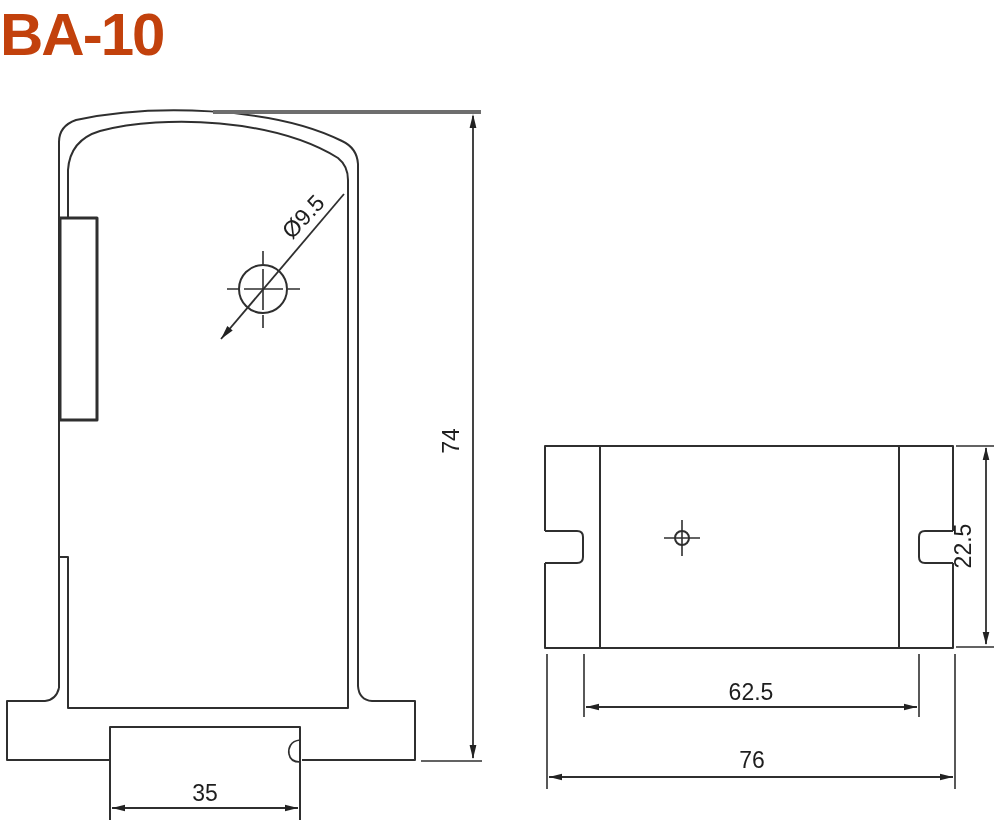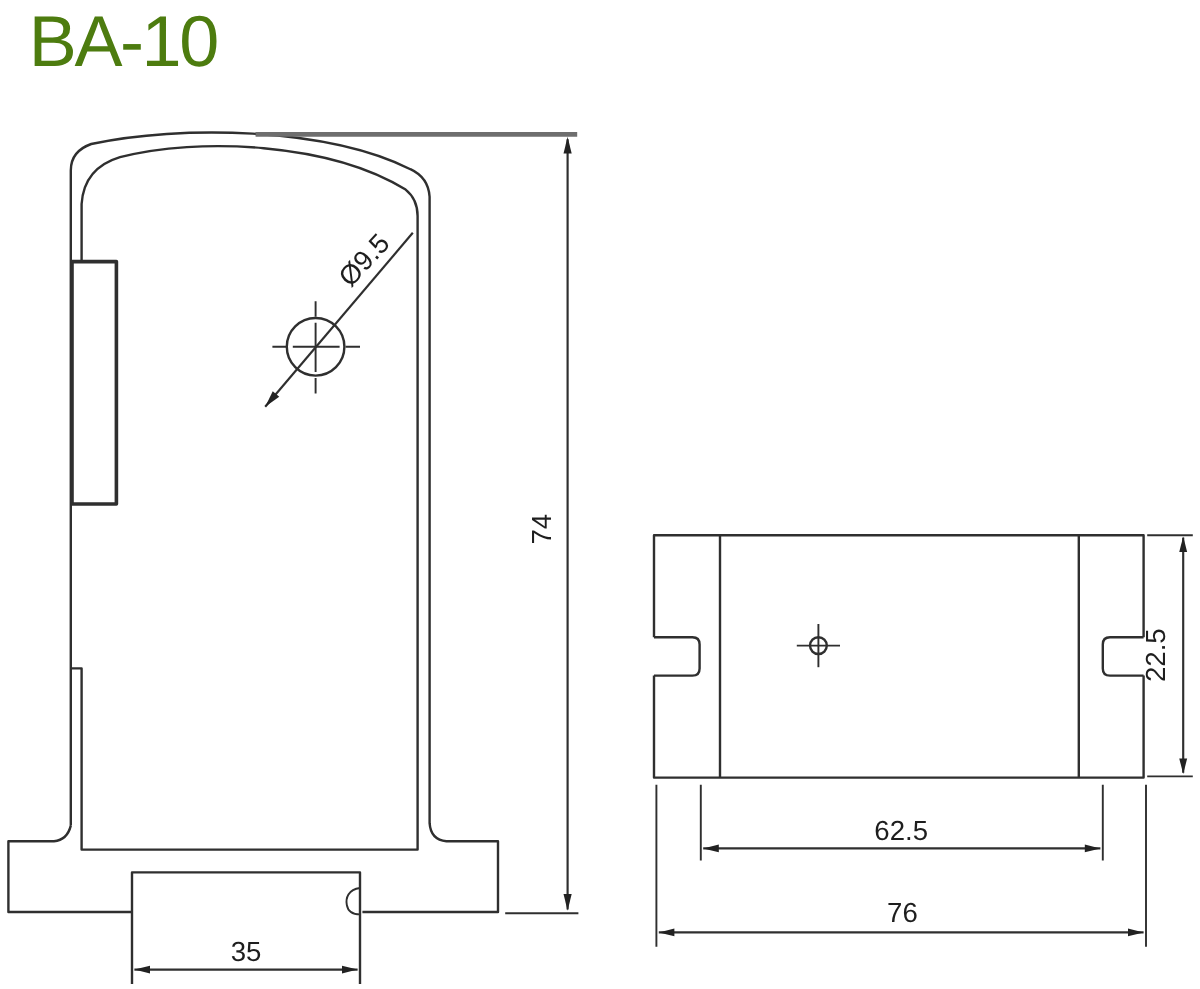--- a/index.html
+++ b/index.html
@@ -4,22 +4,22 @@
 <style>
   html,body{margin:0;padding:0;background:#fff;}
   .canvas{
     position:relative;
     width:1000px;height:824px;
     background:#fff;
     font-family:"Liberation Sans", sans-serif;
     overflow:hidden;
   }
   .title{
-    position:absolute;left:24px;top:0px;
-    font-size:60px;font-weight:normal;color:#4d7c0f;
+    position:absolute;left:0;top:0px;
+    font-size:60px;font-weight:bold;color:#c2410c;
     letter-spacing:-2px;
     font-family:"Liberation Sans", sans-serif;
   }
   svg{position:absolute;left:0;top:0;}
   .ln{stroke:#2f2f2f;stroke-width:2;fill:none;stroke-linejoin:round;stroke-linecap:butt;}
   .ln-thick{stroke:#2f2f2f;stroke-width:3;fill:none;stroke-linejoin:round;}
   .ln-thin{stroke:#2f2f2f;stroke-width:1.6;fill:none;}
   .ext-gray{stroke:#6e6e6e;stroke-width:4;fill:none;}
   .dim{stroke:#2f2f2f;stroke-width:1.8;fill:none;}
   .arrow{fill:#222;stroke:none;}

